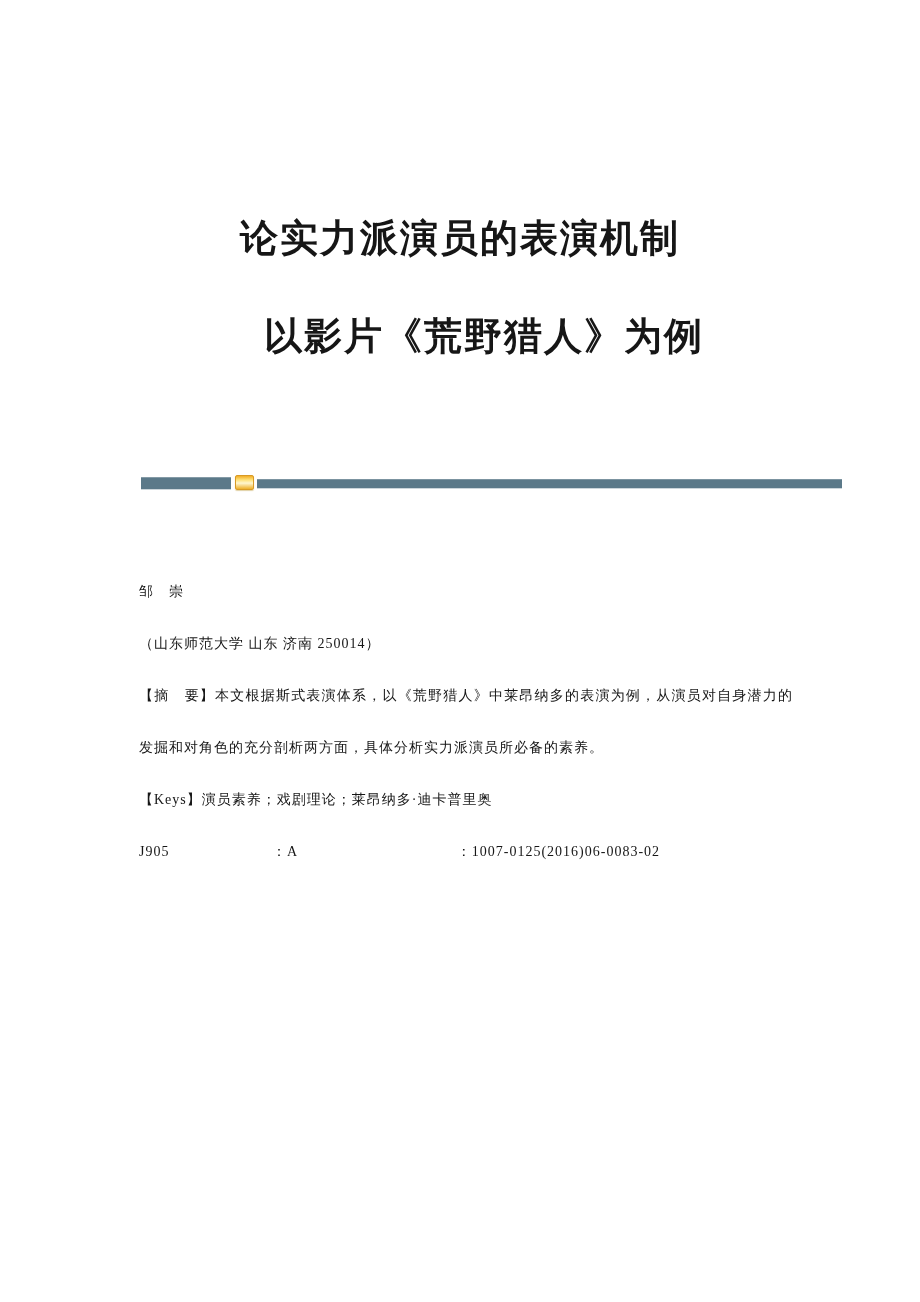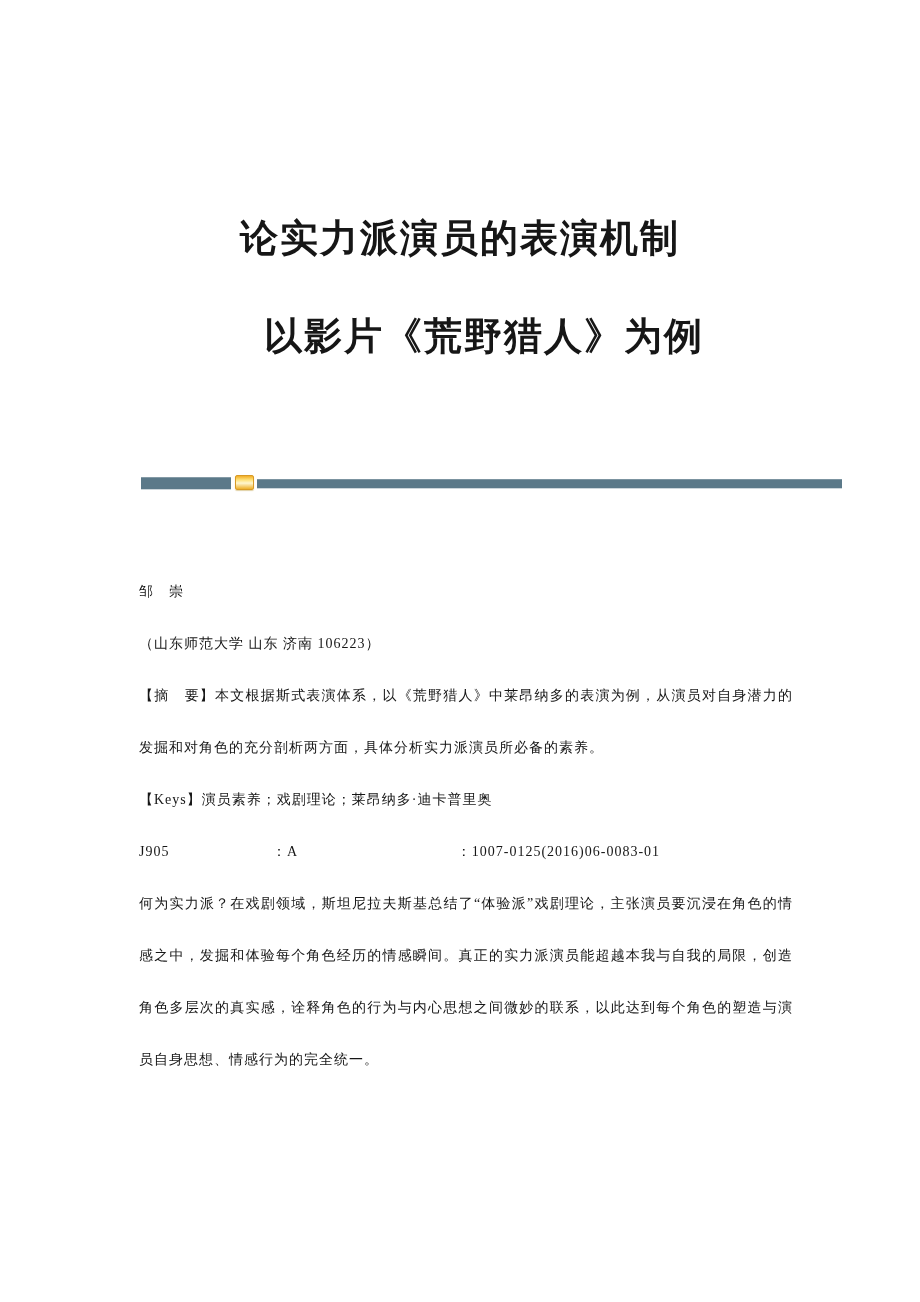--- a/index.html
+++ b/index.html
@@ -107,28 +107,27 @@
   <div class="divider">
     <span class="seg-left"></span>
     <span class="gem"></span>
     <span class="seg-right"></span>
   </div>
 
   <div class="content">
 
     <p>邹　崇</p>
 
-    <p>（山东师范大学 山东 济南 106223）</p>
+    <p>（山东师范大学 山东 济南 250014）</p>
 
     <p class="justified">【摘　要】本文根据斯式表演体系，以《荒野猎人》中莱昂纳多的表演为例，从演员对自身潜力的发掘和对角色的充分剖析两方面，具体分析实力派演员所必备的素养。</p>
 
     <p>【Keys】演员素养；戏剧理论；莱昂纳多·迪卡普里奥</p>
 
     <p class="meta">
       <span>J905</span>
       <span class="m1">：A</span>
-      <span class="m2">：1007-0125(2016)06-0083-01</span>
+      <span class="m2">：1007-0125(2016)06-0083-02</span>
     </p>
 
-    <p class="justified">何为实力派？在戏剧领域，斯坦尼拉夫斯基总结了“体验派”戏剧理论，主张演员要沉浸在角色的情感之中，发掘和体验每个角色经历的情感瞬间。真正的实力派演员能超越本我与自我的局限，创造角色多层次的真实感，诠释角色的行为与内心思想之间微妙的联系，以此达到每个角色的塑造与演员自身思想、情感行为的完全统一。</p>
 
   </div>
 </div>
 
 </body></html>

